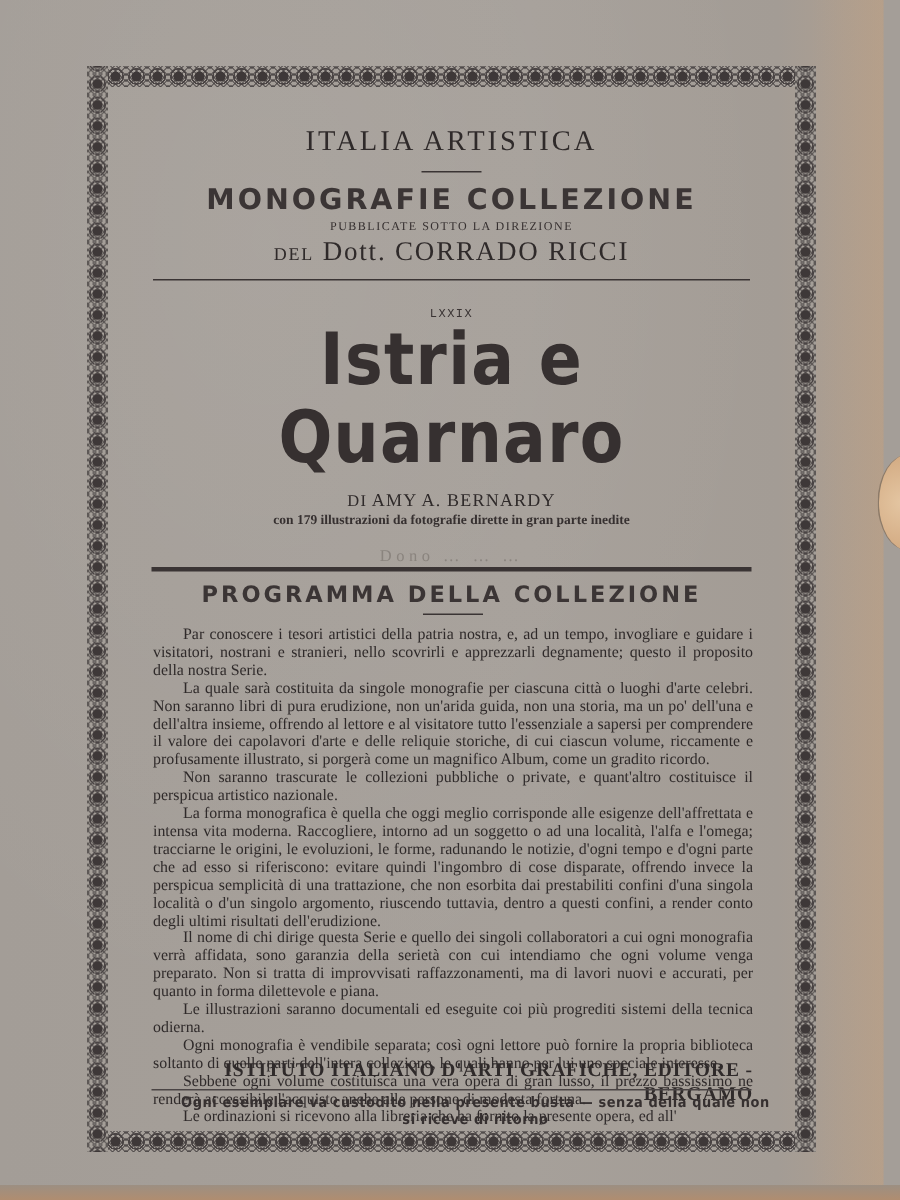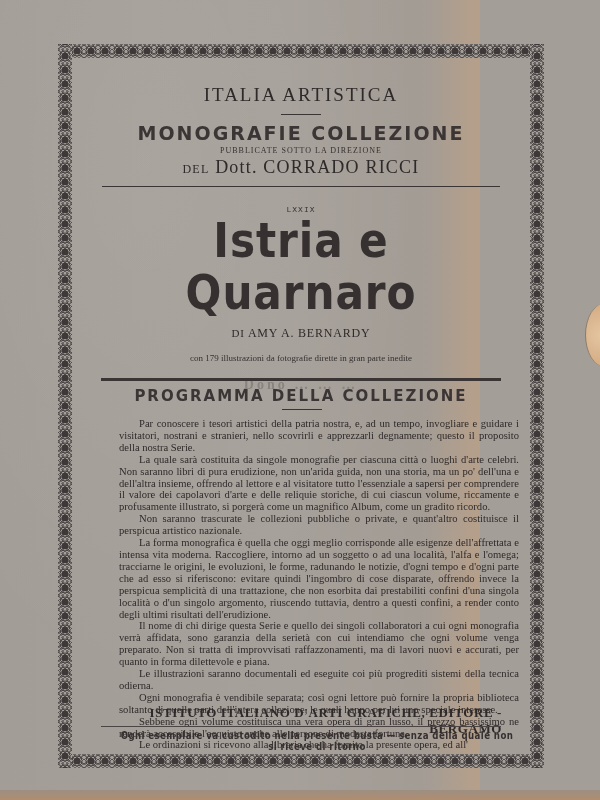--- a/index.html
+++ b/index.html
@@ -4,21 +4,21 @@
 <style>
   html, body { margin: 0; padding: 0; }
   body {
     width: 600px; height: 800px; overflow: hidden;
     background: #a49e98;
     position: relative;
     font-family: "Liberation Serif", serif;
     color: #2f2a2a;
   }
   .page {
-    position: absolute; left: 0; top: 0; width: 480px; height: 800px;
+    position: absolute; left: 0; top: 0; width: 589px; height: 800px;
     background:
       radial-gradient(ellipse at 30% 20%, rgba(255,255,255,0.06), transparent 60%),
       linear-gradient(90deg, #a39d97 0%, #a6a09a 60%, #a39c95 88%, #b19f8e 100%);
   }
   .right-strip {
     position: absolute; right: 0; top: 0; width: 48px; height: 800px;
     background: linear-gradient(90deg, rgba(160,150,140,0) 0%, rgba(190,160,130,0.35) 100%);
   }
   .tab-circle {
     position: absolute; left: 585px; top: 303px; width: 40px; height: 64px;
@@ -80,40 +80,40 @@
   .main-title {
     font-family: "DejaVu Sans", sans-serif; font-weight: bold;
     font-size: 48px; letter-spacing: 1px; transform: scaleX(0.88);
     margin-top: 0px; line-height: 52px; color: #363030;
   }
   .author {
     font-size: 12px; letter-spacing: 0.8px; margin-top: 8px;
   }
   .author .small { font-size: 11px; }
   .illustrations {
-    font-size: 9px; font-weight: normal; margin-top: 12px; color: #363030;
+    font-size: 9px; font-weight: bold; color: #363030;
   }
   .stamp {
-    font-size: 14px; margin-top: 14px; color: #8a847e; letter-spacing: 3px; font-weight: bold;
+    font-size: 11px; margin-top: 14px; color: #8a847e; letter-spacing: 3px;
   }
 
   .program-rule {
     position: absolute; left: 101px; top: 378px; width: 400px; height: 3px;
     background: #3a3434;
   }
   .program-title {
     position: absolute; left: 100px; top: 387px; width: 402px; text-align: center;
     font-family: "DejaVu Sans", sans-serif; font-weight: bold;
     font-size: 15px; letter-spacing: 2px; color: #3b3535;
   }
   .program-short-rule {
     position: absolute; left: 282px; top: 409px; width: 40px; height: 1px; background: #3a3434;
   }
   .body-text {
-    position: absolute; left: 119px; top: 418px; width: 400px;
+    position: absolute; left: 102px; top: 418px; width: 400px;
     font-family: "Liberation Serif", serif; font-size: 10.6px; line-height: 11.9px;
     text-align: justify; color: #2f2a2a;
   }
   .body-text p { margin: 0; text-indent: 20px; }
   .publisher {
     position: absolute; left: 100px; top: 705px; width: 402px; text-align: right;
     font-family: "Liberation Serif", serif; font-weight: bold; font-size: 13px;
     letter-spacing: 0.6px; color: #2f2a2a;
   }
   .publisher-rule {

